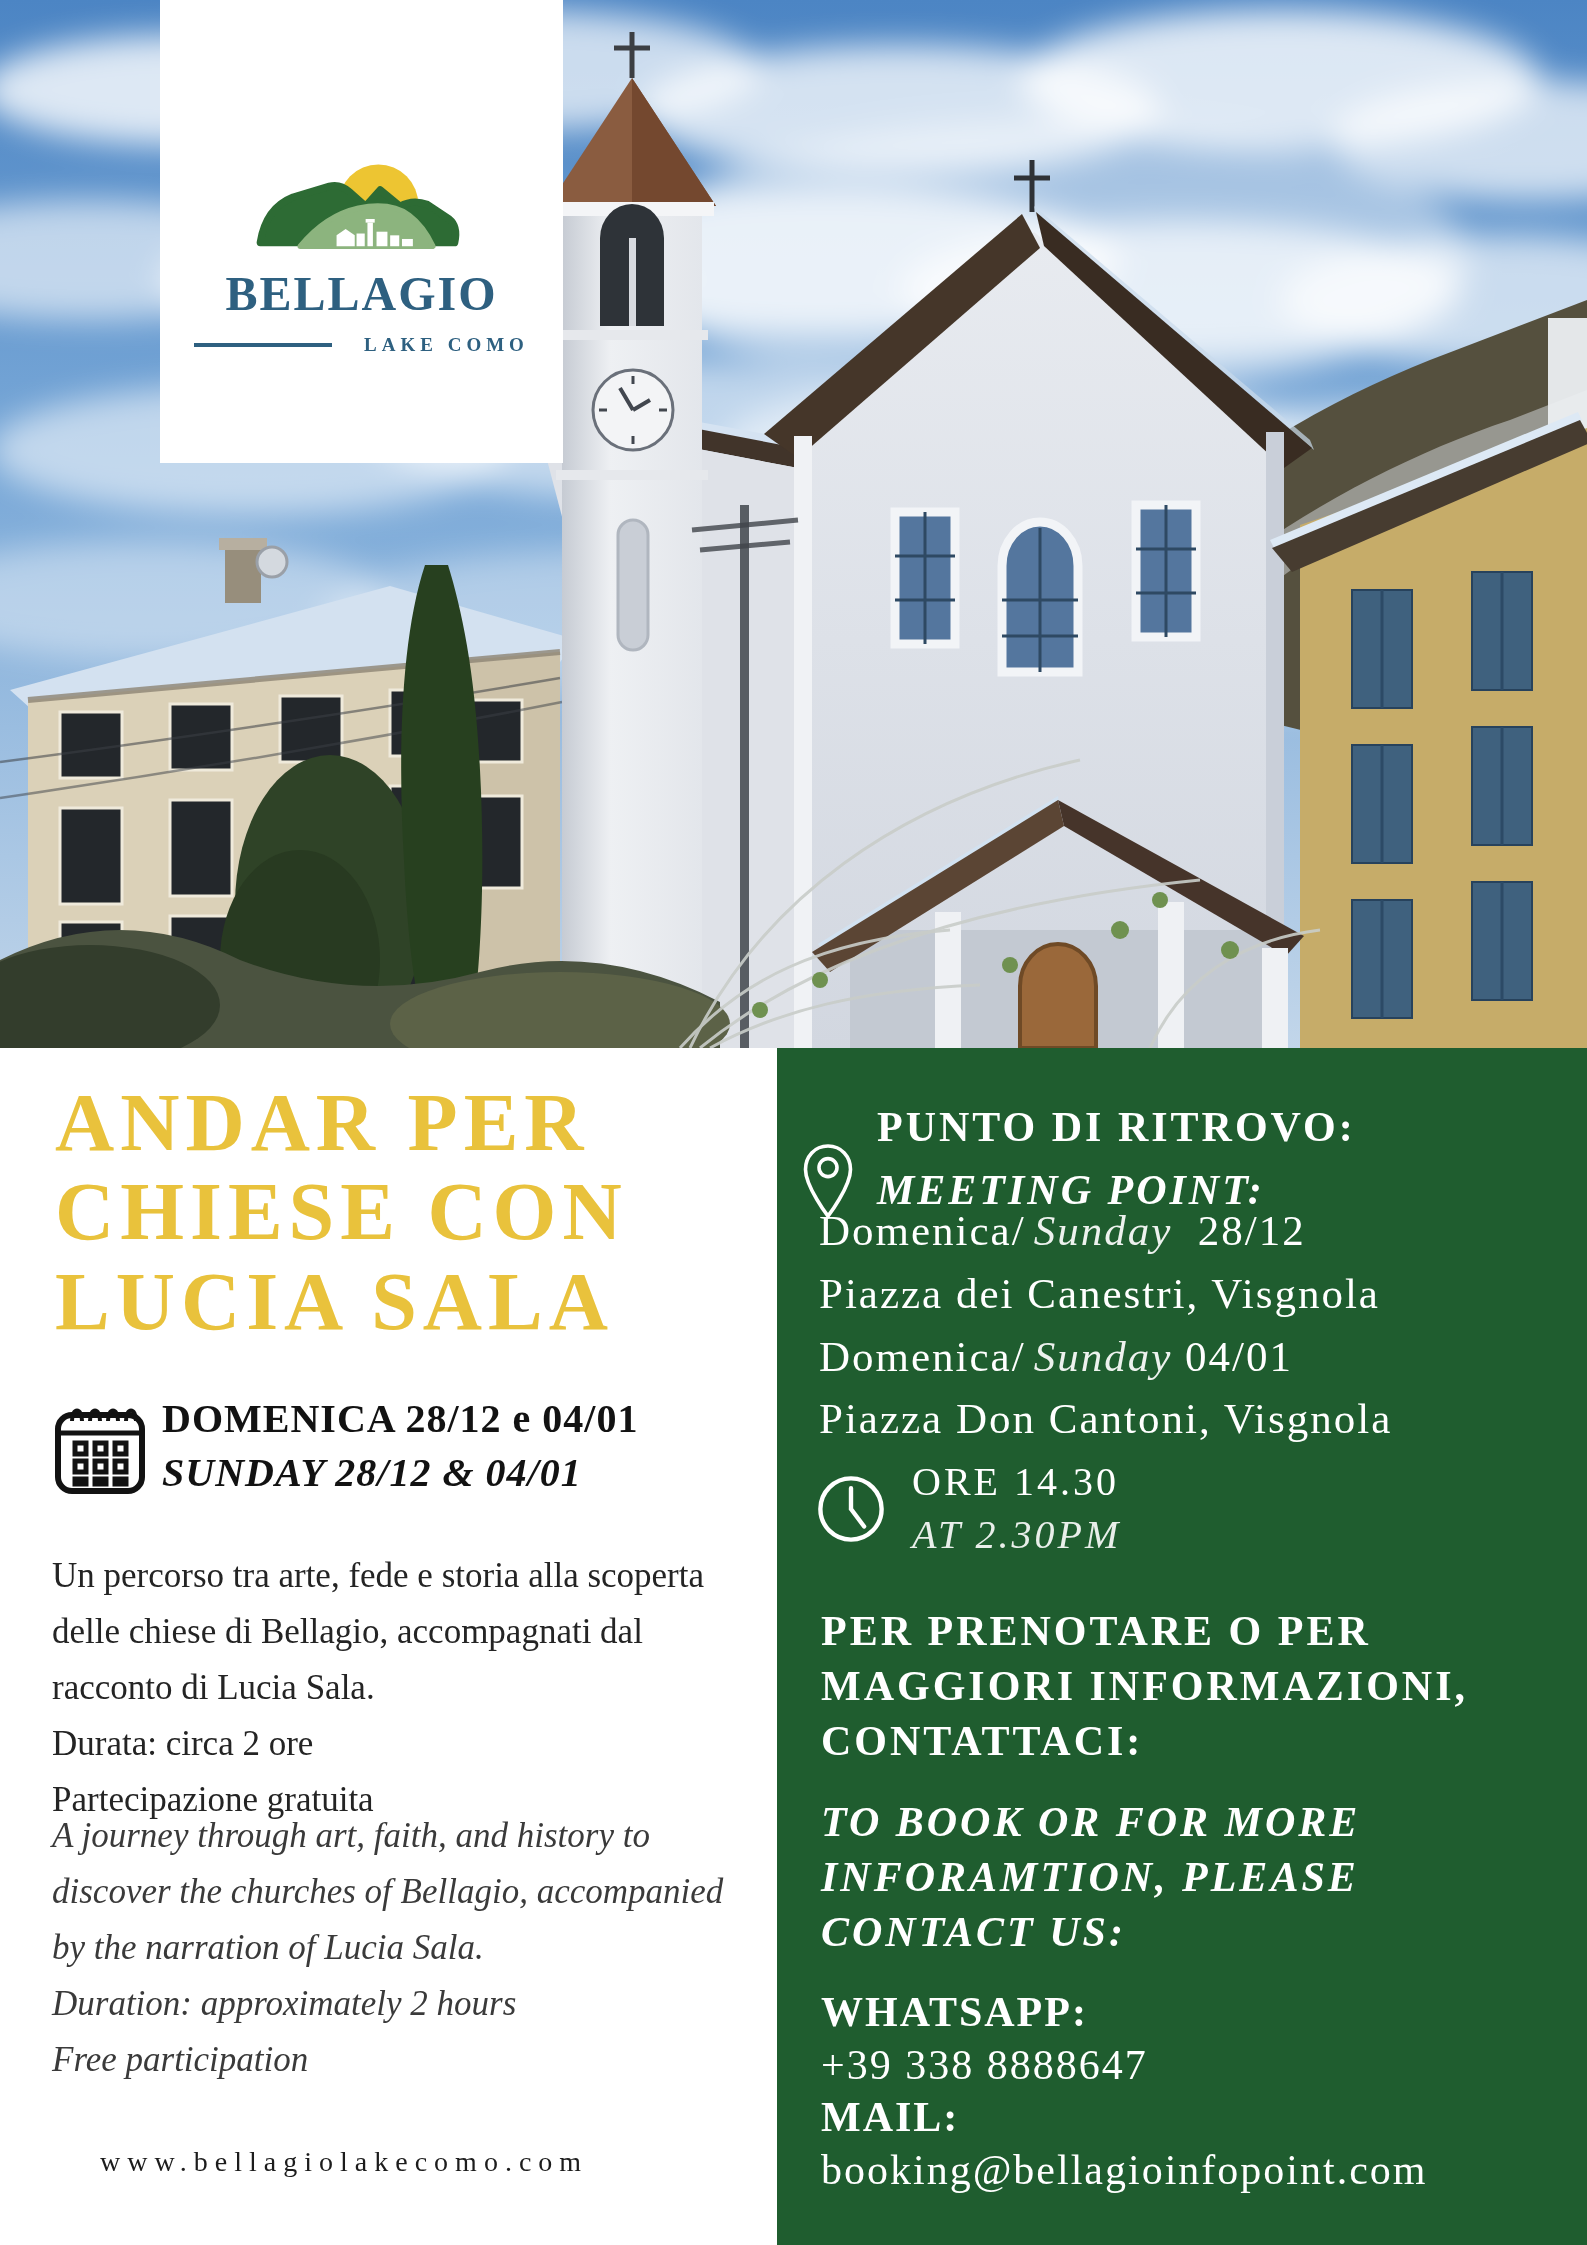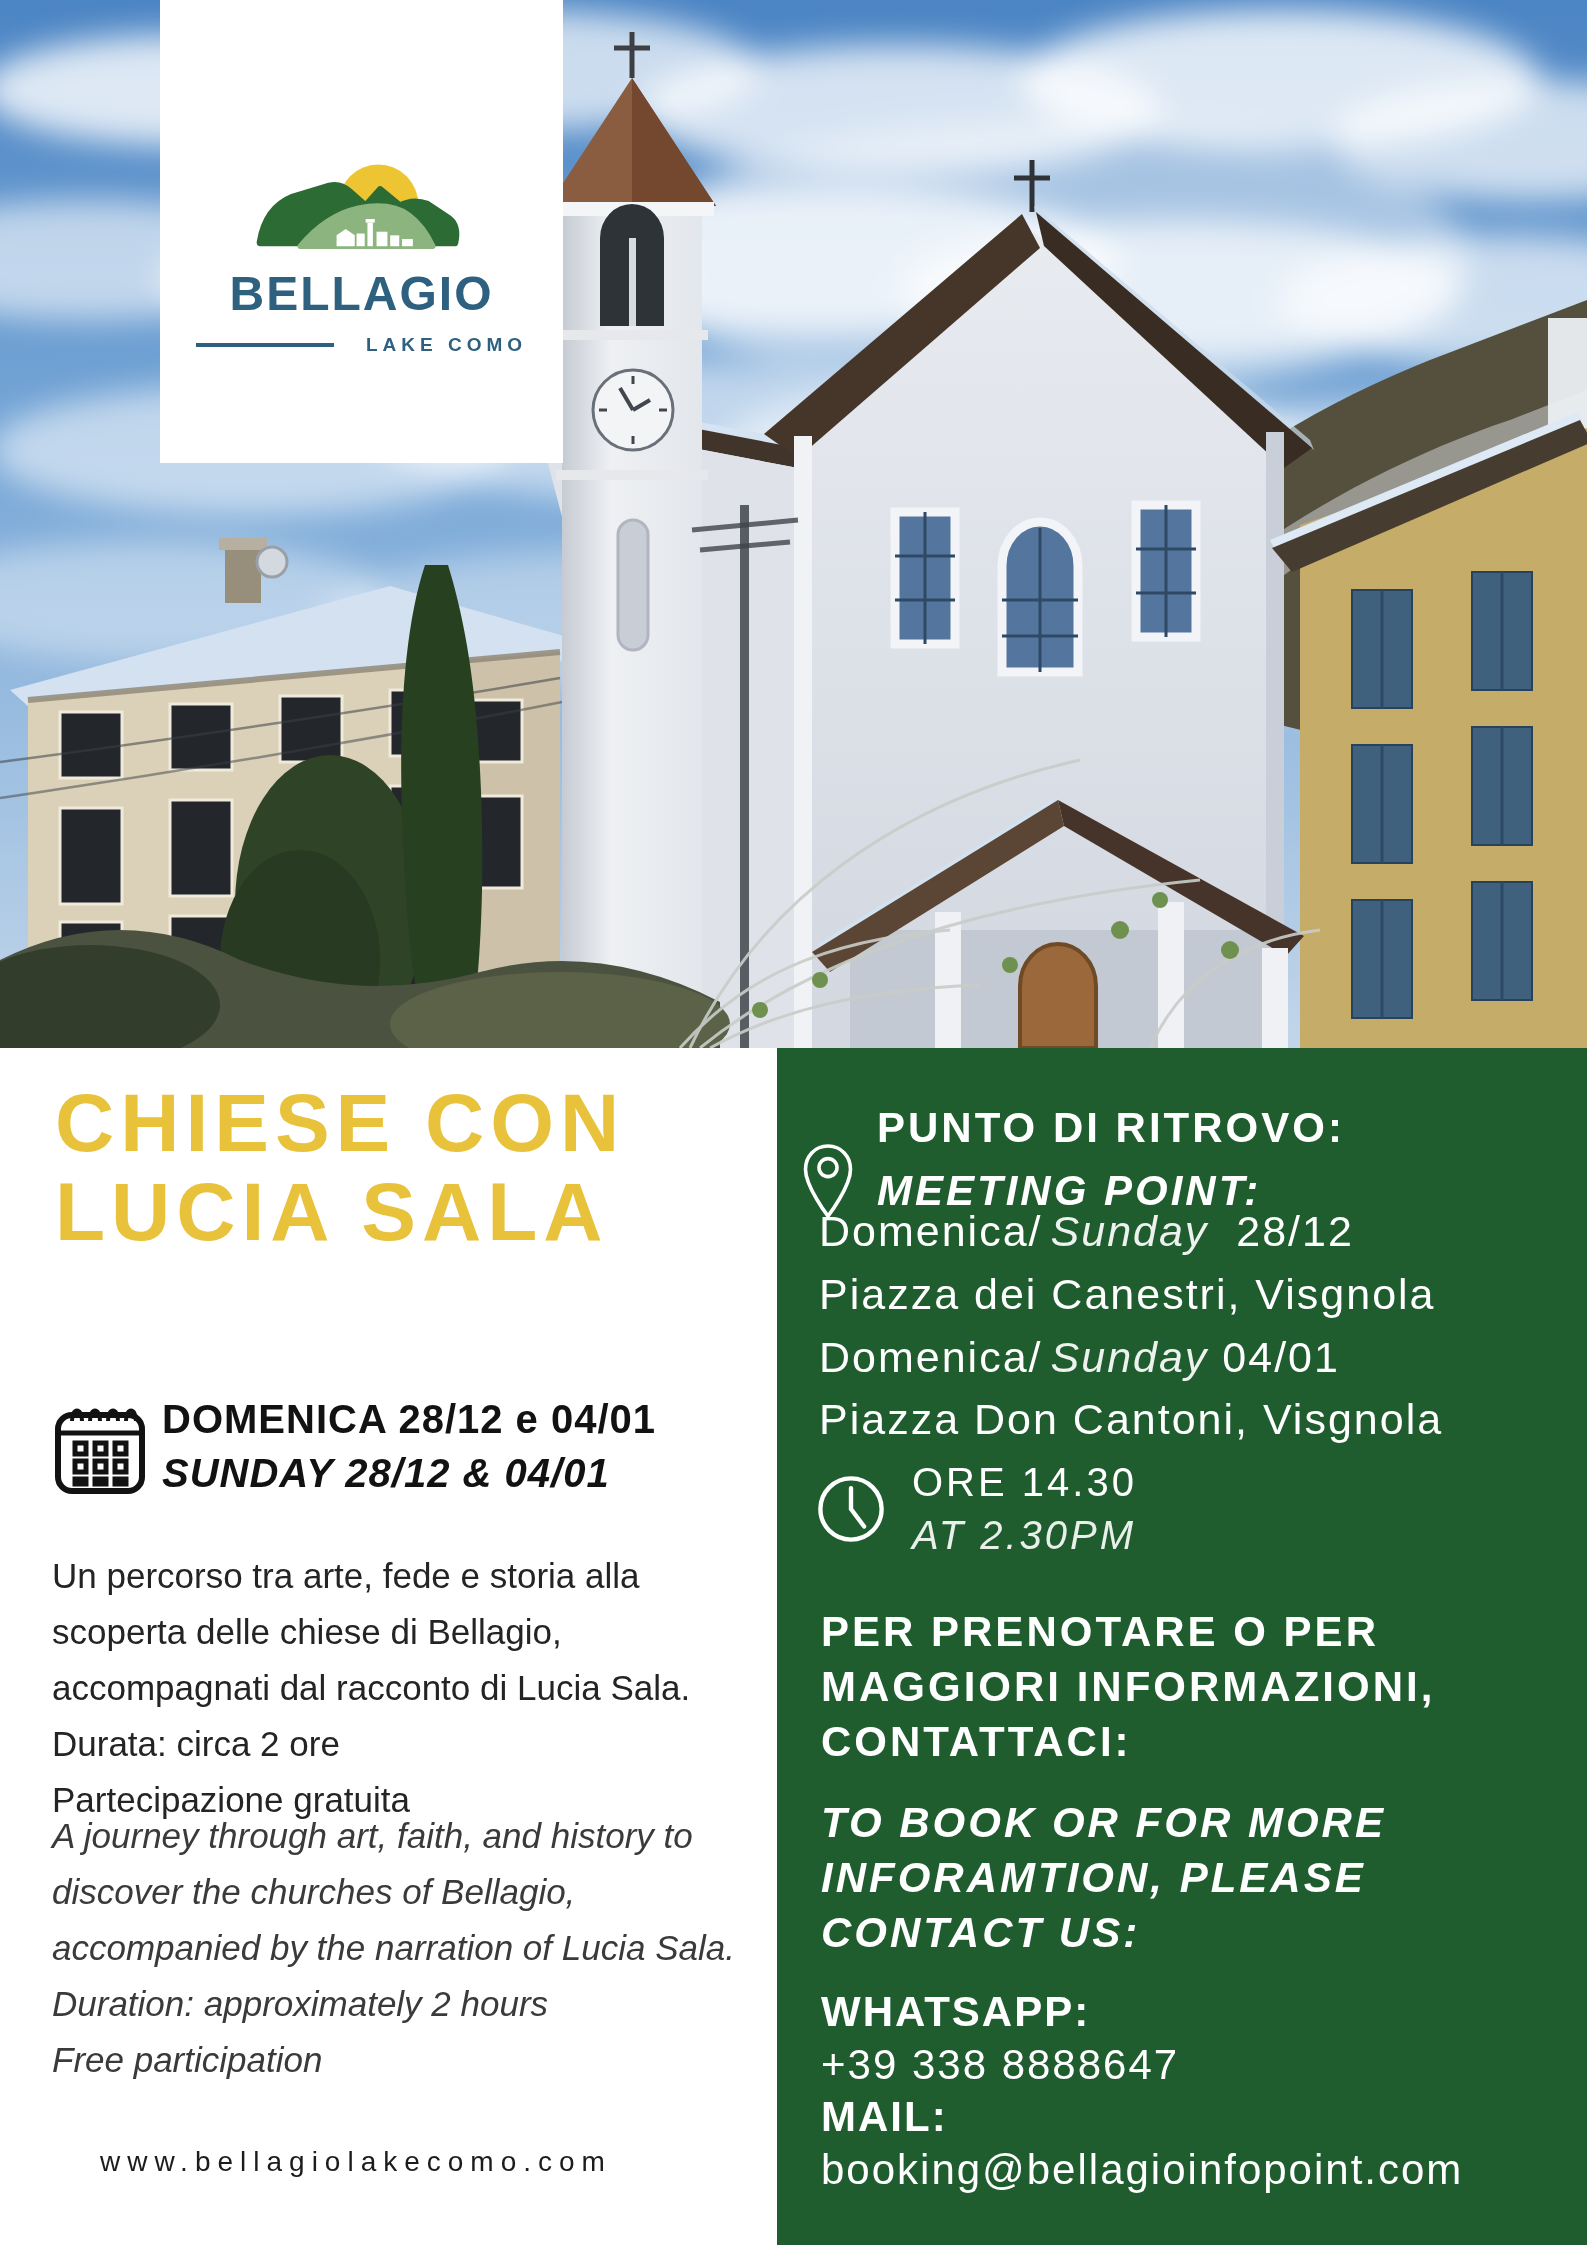--- a/index.html
+++ b/index.html
@@ -1,17 +1,17 @@
 <!DOCTYPE html>
 <html><head>
 <meta charset="utf-8">
 <style>
   html,body{margin:0;padding:0;background:#888;}
   .page{position:relative;width:1587px;height:2245px;background:#ffffff;overflow:hidden;
-        font-family:Liberation Sans, sans-serif;margin:0 auto;}
+        font-family:Liberation Serif, serif;margin:0 auto;}
   
   .photo{position:absolute;left:0;top:0;width:1587px;height:1048px;}
   
   .logo-card{position:absolute;left:160px;top:0;width:403px;height:463px;background:#ffffff;
              display:flex;flex-direction:column;align-items:center;}
   .logo-art{margin-top:148px;width:218px;height:112px;}
   .logo-brand{margin-top:10px;font-size:48px;font-weight:800;letter-spacing:2px;color:#2e6080;line-height:1;}
   .logo-tag-row{display:flex;align-items:center;gap:32px;margin-top:16px;}
   .logo-rule{width:138px;height:4px;background:#2e6080;}
   .logo-tagline{font-size:19px;font-weight:700;letter-spacing:5px;color:#2e6080;}
@@ -251,20 +251,21 @@
       </g>
     </svg>
     <div class="logo-brand">BELLAGIO</div>
     <div class="logo-tag-row">
       <div class="logo-rule"></div>
       <div class="logo-tagline">LAKE COMO</div>
     </div>
   </div>
 
   <div class="title">
+    <div>ANDAR PER</div>
     <div>CHIESE CON</div>
     <div>LUCIA SALA</div>
   </div>
 
   <div class="date-row">
     <svg class="cal-icon" viewBox="0 0 100 102" fill="none" stroke="#121212">
       <rect x="8" y="20" width="84" height="76" rx="14" stroke-width="6"></rect>
       <path d="M8,38 L92,38" stroke-width="5"></path>
       <g stroke-width="4">
         <path d="M22,26 C22,12 32,12 32,26"></path>

